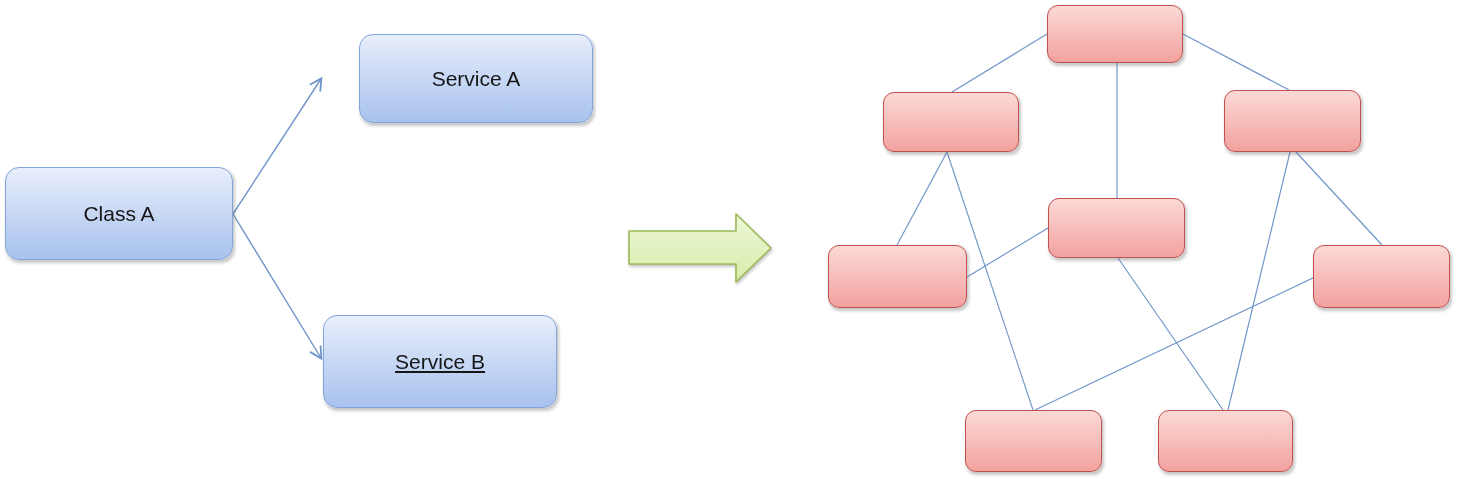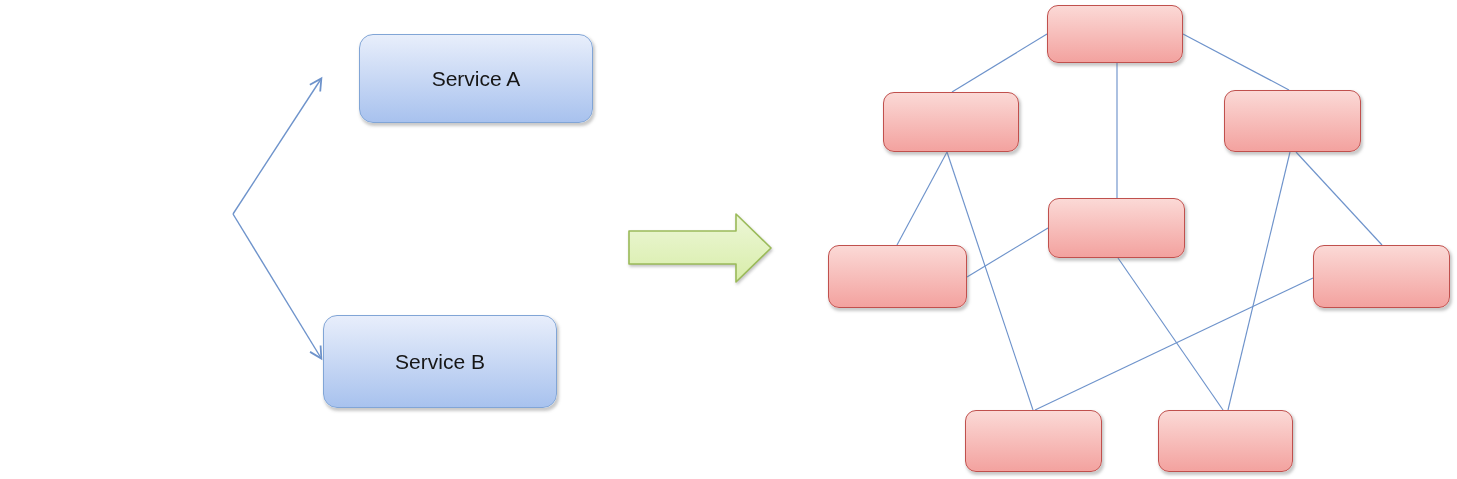--- a/index.html
+++ b/index.html
@@ -49,24 +49,27 @@
         <line x1="1313" y1="278" x2="1035" y2="410" class="net-edge"></line>
       </g>
     <g id="left-edges">
         <line x1="233" y1="214" x2="321" y2="79" class="left-edge" marker-end="url(#arrow-open)"></line>
         <line x1="233" y1="214" x2="321" y2="358" class="left-edge" marker-end="url(#arrow-open)"></line>
       </g>
 
     <polygon id="transform-arrow" fill="url(#arrowGrad)" points="629,231 736,231 736,214 771,248 736,282 736,264 629,264"></polygon>
   </svg>
 
+  <div class="node blue" style="left: 5px; top: 167px; width: 228px; height: 93px;">
+    <span>Class A</span>
+  </div>
   <div class="node blue" style="left: 323px; top: 34px; width: 234px; height: 89px; margin-left: 36px;">
     <span>Service A</span>
   </div>
-  <div class="node blue" style="left: 323px; top: 315px; width: 234px; height: 93px;">
+  <div class="node blue" style="left: 323px; top: 315px; width: 234px; height: 93px; text-decoration: underline;">
     <span>Service B</span>
   </div>
 
   <div id="network-nodes">
       <div class="node pink" style="left: 1047px; top: 5px; width: 136px; height: 58px;"></div>
       <div class="node pink" style="left: 883px; top: 92px; width: 136px; height: 60px;"></div>
       <div class="node pink" style="left: 1224px; top: 90px; width: 137px; height: 62px;"></div>
       <div class="node pink" style="left: 1048px; top: 198px; width: 137px; height: 60px;"></div>
       <div class="node pink" style="left: 828px; top: 245px; width: 139px; height: 63px;"></div>
       <div class="node pink" style="left: 1313px; top: 245px; width: 137px; height: 63px;"></div>

